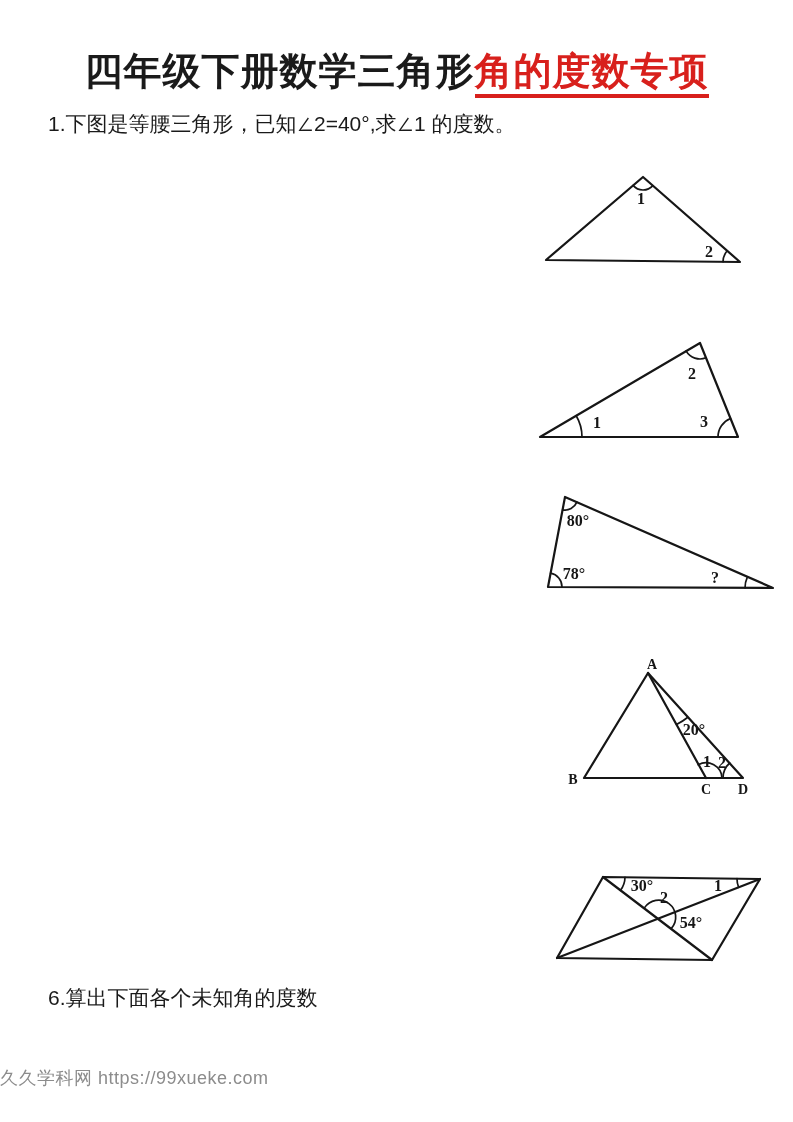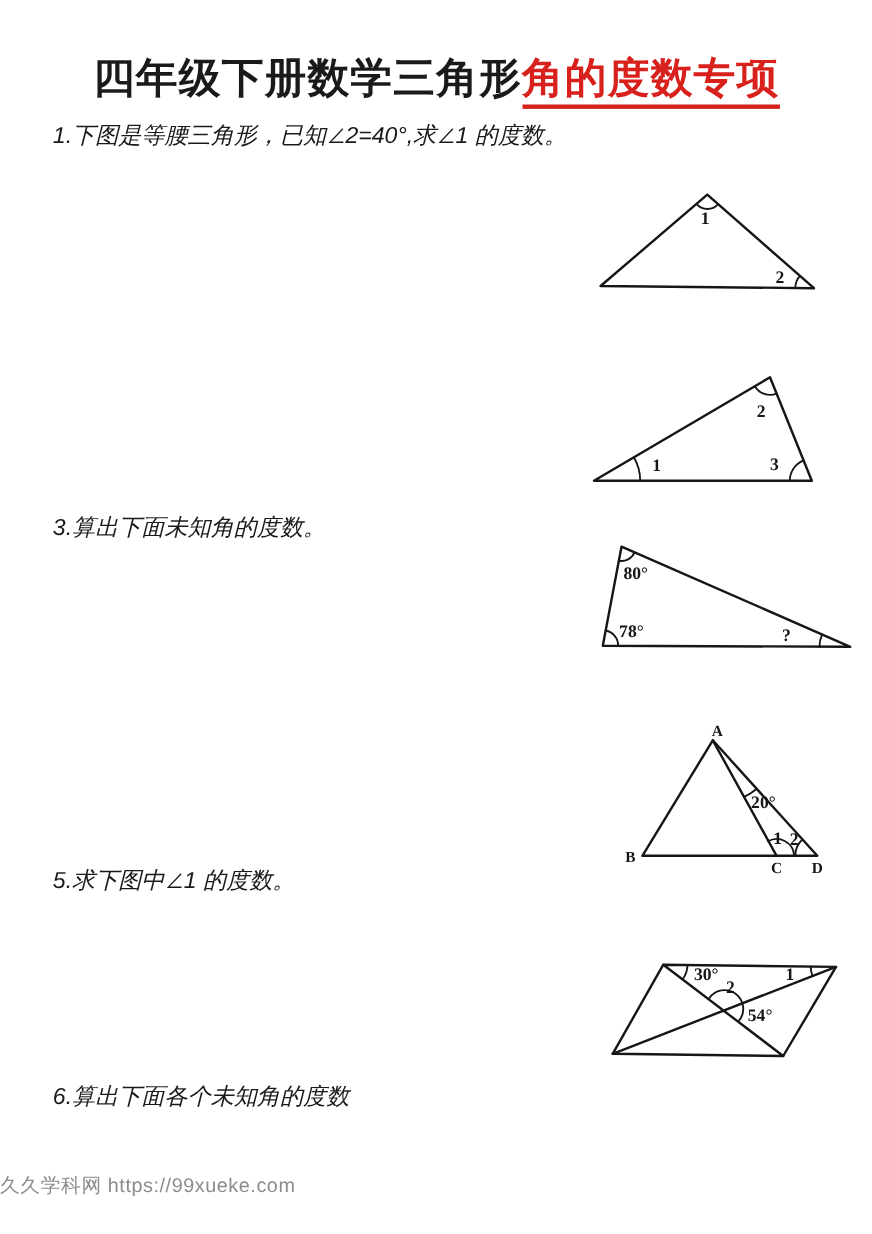--- a/index.html
+++ b/index.html
@@ -27,21 +27,20 @@
     padding-bottom: 1px;
     display: inline-block;
     line-height: 1.1;
   }
   .q {
     position: absolute;
     left: 48px;
     font-size: 21px;
     line-height: 1.25;
     white-space: nowrap;
-    font-style: italic;
   }
   .fig { position: absolute; }
   .fig path, .fig line, .fig polygon {
     stroke: #161616;
     fill: none;
     stroke-linecap: round;
     stroke-linejoin: round;
   }
   .fig .edge { stroke-width: 2.2; }
   .fig .arc  { stroke-width: 1.7; }
@@ -83,21 +82,20 @@
   <svg class="fig" style="left:523px; top:338px" width="230" height="106" viewBox="0 0 230 106">
     <path class="edge" d="M177,5 L17,99 L215,99 Z"></path>
     <path class="arc" d="M163.2,13.1 A16 16 0 0 0 183,19.8"></path>
     <path class="arc" d="M53.2,77.7 A42 42 0 0 1 59,99"></path>
     <path class="arc" d="M207.5,80.5 A20 20 0 0 0 195,99"></path>
     <text x="169" y="41">2</text>
     <text x="74" y="90">1</text>
     <text x="181" y="89">3</text>
   </svg>
 
-  <div class="q" style="top:467px">3.算出下面未知角的度数。</div>
 
   <svg class="fig" style="left:538px; top:486px" width="242" height="110" viewBox="0 0 242 110">
     <path class="edge" d="M27,11 L10,101 L235,102 Z"></path>
     <path class="arc" d="M24.6,23.8 A13 13 0 0 0 38.9,16.2"></path>
     <path class="arc" d="M12.6,87.2 A14 14 0 0 1 24,101"></path>
     <path class="arc" d="M209.4,90.8 A28 28 0 0 0 207,101.9"></path>
     <text x="40" y="40">80°</text>
     <text x="36" y="93">78°</text>
     <text x="177" y="97">?</text>
   </svg>
@@ -111,21 +109,20 @@
     <path class="arc" d="M166.7,105 A20 20 0 0 0 160,120"></path>
     <text class="vertex" x="89" y="11">A</text>
     <text class="vertex" x="10" y="126">B</text>
     <text class="vertex" x="143" y="136">C</text>
     <text class="vertex" x="180" y="136">D</text>
     <text x="131" y="77">20°</text>
     <text x="144" y="109">1</text>
     <text x="159" y="110">2</text>
   </svg>
 
-  <div class="q" style="top:788px">5.求下图中∠1 的度数。</div>
 
   <svg class="fig" style="left:543px; top:853px" width="232" height="118" viewBox="0 0 232 118">
     <path class="edge" d="M60,24 L217,26 L169,107 L14,105 Z"></path>
     <path class="edge" d="M60,24 L169,107"></path>
     <path class="edge" d="M14,105 L217,26"></path>
     <path class="arc" d="M82,24.3 A22 22 0 0 1 77.5,37.3"></path>
     <path class="arc" d="M194,25.7 A23 23 0 0 0 195.6,34.3"></path>
     <path class="arc" d="M101.4,54.9 A17 17 0 1 1 128.4,75.4"></path>
     <text x="99" y="38">30°</text>
     <text x="175" y="38">1</text>

